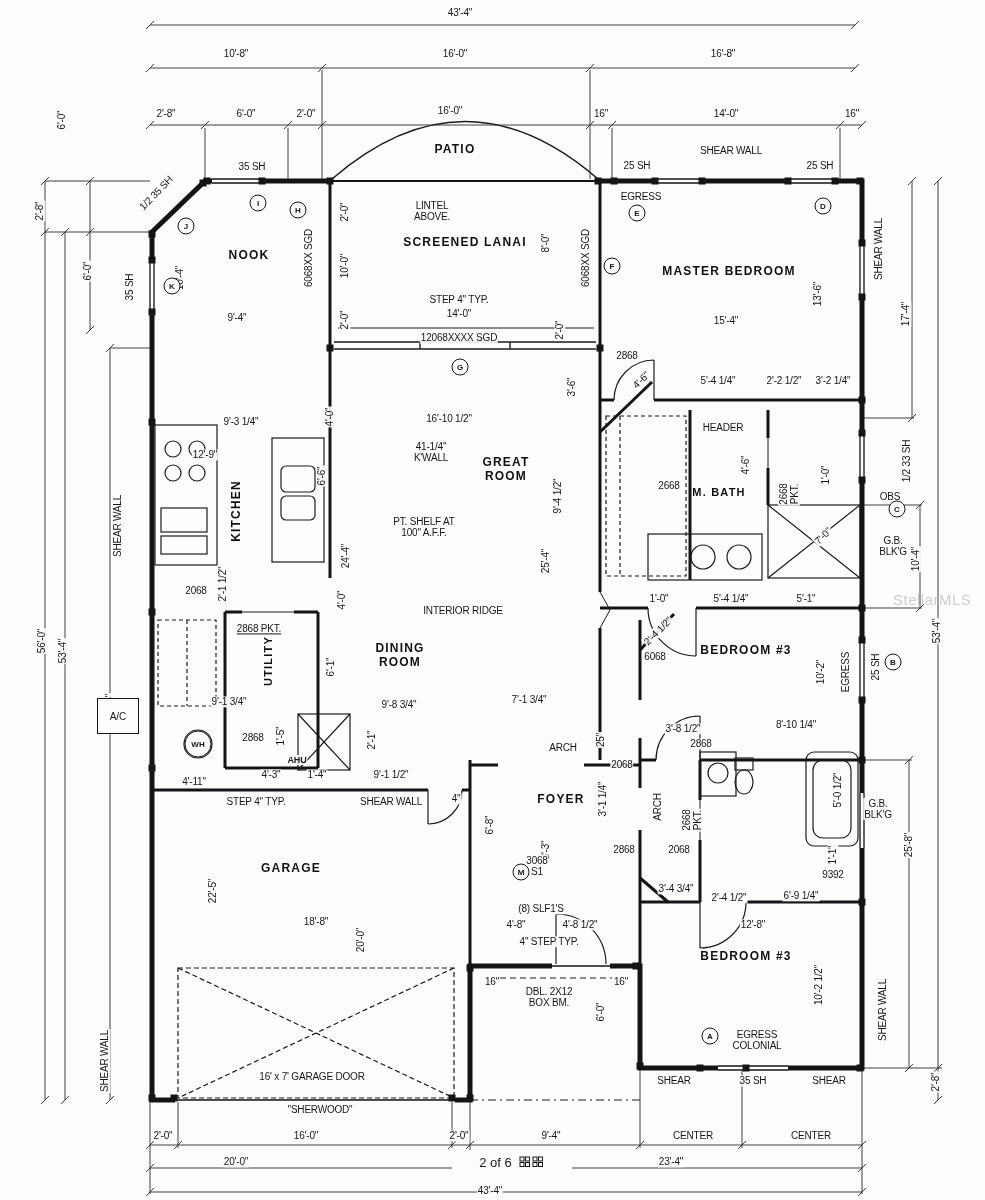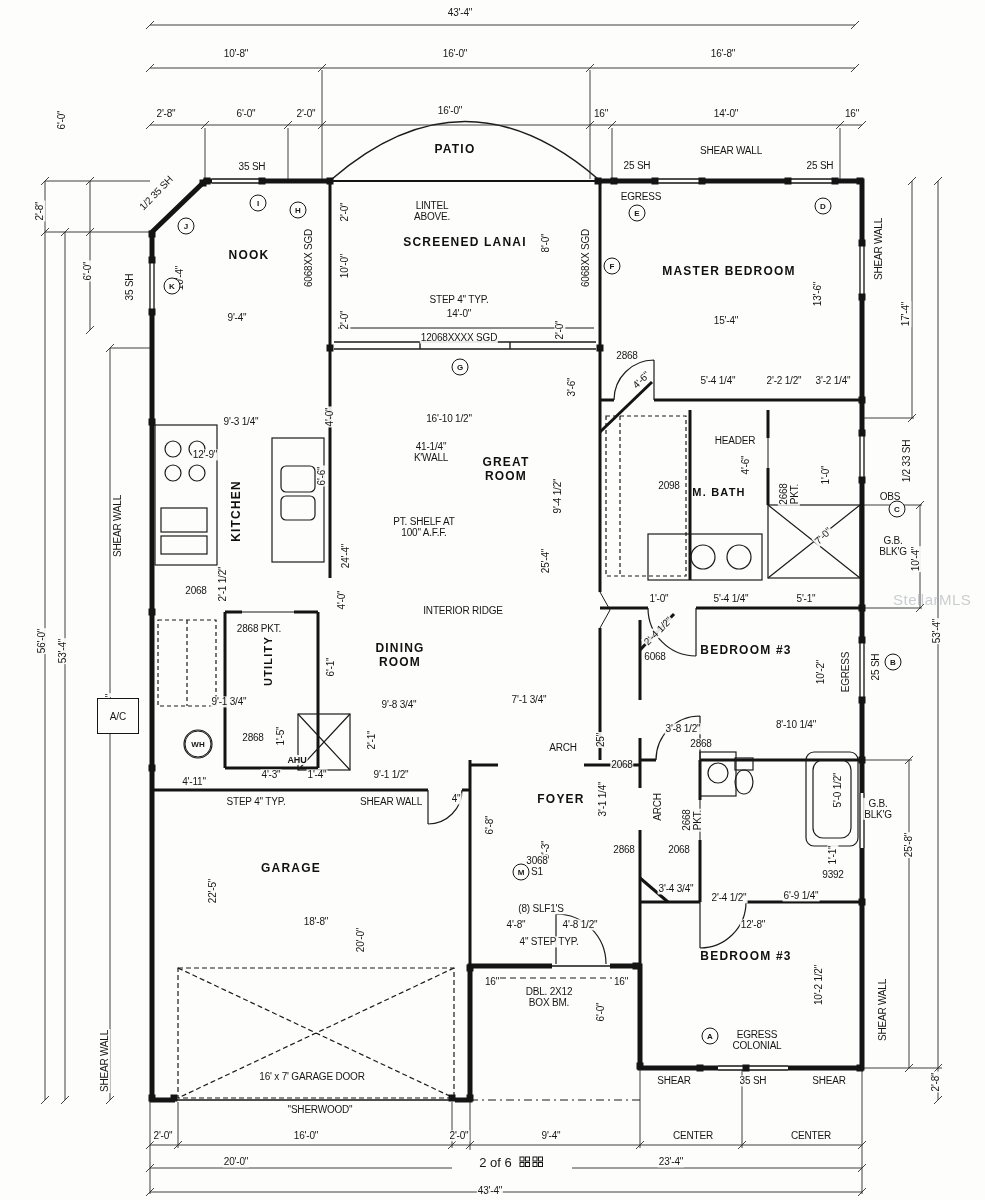--- a/index.html
+++ b/index.html
@@ -232,27 +232,27 @@
       <div class="lbl" style="left: 726px; top: 321px; transform: translate(-50%, -50%) rotate(0deg);">15'-4"</div>
       <div class="lbl" style="left: 906px; top: 314px; transform: translate(-50%, -50%) rotate(-90deg);">17'-4"</div>
       <div class="lbl" style="left: 879px; top: 249px; transform: translate(-50%, -50%) rotate(-90deg);">SHEAR WALL</div>
       <div class="lbl" style="left: 627px; top: 356px; transform: translate(-50%, -50%) rotate(0deg);">2868</div>
       <div class="lbl" style="left: 641px; top: 380px; transform: translate(-50%, -50%) rotate(-45deg);">4'-6"</div>
       <div class="lbl" style="left: 718px; top: 381px; transform: translate(-50%, -50%) rotate(0deg);">5'-4 1/4"</div>
       <div class="lbl" style="left: 784px; top: 381px; transform: translate(-50%, -50%) rotate(0deg);">2'-2 1/2"</div>
       <div class="lbl" style="left: 833px; top: 381px; transform: translate(-50%, -50%) rotate(0deg);">3'-2 1/4"</div>
       <div class="lbl" style="left: 572px; top: 387px; transform: translate(-50%, -50%) rotate(-90deg);">3'-6"</div>
       <div class="lbl" style="left: 449px; top: 419px; transform: translate(-50%, -50%) rotate(0deg);">16'-10 1/2"</div>
-      <div class="lbl" style="left: 723px; top: 441px; transform: translate(-50%, -50%) rotate(0deg); margin-left: 12px;">HEADER</div>
+      <div class="lbl" style="left: 723px; top: 428px; transform: translate(-50%, -50%) rotate(0deg);">HEADER</div>
       <div class="lbl" style="left: 746px; top: 465px; transform: translate(-50%, -50%) rotate(-90deg);">4'-6"</div>
       <div class="lbl" style="left: 241px; top: 422px; transform: translate(-50%, -50%) rotate(0deg);">9'-3 1/4"</div>
       <div class="lbl" style="left: 205px; top: 455px; transform: translate(-50%, -50%) rotate(0deg);">12'-9"</div>
       <div class="lbl" style="left: 431px; top: 452px; transform: translate(-50%, -50%) rotate(0deg);">41-1/4"
 K'WALL</div>
-      <div class="lbl" style="left: 669px; top: 486px; transform: translate(-50%, -50%) rotate(0deg);">2098</div>
+      <div class="lbl" style="left: 669px; top: 486px; transform: translate(-50%, -50%) rotate(0deg);">2668</div>
       <div class="lbl" style="left: 789px; top: 494px; transform: translate(-50%, -50%) rotate(-90deg);">2668
 PKT.</div>
       <div class="lbl" style="left: 826px; top: 475px; transform: translate(-50%, -50%) rotate(-90deg);">1'-0"</div>
       <div class="lbl" style="left: 890px; top: 497px; transform: translate(-50%, -50%) rotate(0deg);">OBS</div>
       <div class="lbl" style="left: 907px; top: 461px; transform: translate(-50%, -50%) rotate(-90deg);">1/2 33 SH</div>
       <div class="lbl" style="left: 823px; top: 536px; transform: translate(-50%, -50%) rotate(-45deg);">7'-0"</div>
       <div class="lbl" style="left: 893px; top: 546px; transform: translate(-50%, -50%) rotate(0deg);">G.B.
 BLK'G</div>
       <div class="lbl" style="left: 916px; top: 559px; transform: translate(-50%, -50%) rotate(-90deg);">10'-4"</div>
       <div class="lbl" style="left: 424px; top: 527px; transform: translate(-50%, -50%) rotate(0deg);">PT. SHELF AT
@@ -265,21 +265,21 @@
       <div class="lbl" style="left: 342px; top: 600px; transform: translate(-50%, -50%) rotate(-90deg);">4'-0"</div>
       <div class="lbl" style="left: 223px; top: 584px; transform: translate(-50%, -50%) rotate(-90deg);">2'-1 1/2"</div>
       <div class="lbl" style="left: 196px; top: 591px; transform: translate(-50%, -50%) rotate(0deg);">2068</div>
       <div class="lbl" style="left: 118px; top: 526px; transform: translate(-50%, -50%) rotate(-90deg);">SHEAR WALL</div>
       <div class="lbl" style="left: 42px; top: 641px; transform: translate(-50%, -50%) rotate(-90deg);">56'-0"</div>
       <div class="lbl" style="left: 63px; top: 651px; transform: translate(-50%, -50%) rotate(-90deg);">53'-4"</div>
       <div class="lbl" style="left: 110px; top: 706px; transform: translate(-50%, -50%) rotate(-90deg);">47'-4"</div>
       <div class="lbl" style="left: 659px; top: 599px; transform: translate(-50%, -50%) rotate(0deg);">1'-0"</div>
       <div class="lbl" style="left: 731px; top: 599px; transform: translate(-50%, -50%) rotate(0deg);">5'-4 1/4"</div>
       <div class="lbl" style="left: 806px; top: 599px; transform: translate(-50%, -50%) rotate(0deg);">5'-1"</div>
-      <div class="lbl" style="left: 259px; top: 629px; transform: translate(-50%, -50%) rotate(0deg);">2868 PKT.</div>
+      <div class="lbl" style="left: 259px; top: 629px; transform: translate(-50%, -50%) rotate(0deg); text-decoration: underline;">2868 PKT.</div>
       <div class="lbl" style="left: 463px; top: 611px; transform: translate(-50%, -50%) rotate(0deg);">INTERIOR RIDGE</div>
       <div class="lbl" style="left: 658px; top: 631px; transform: translate(-50%, -50%) rotate(-45deg);">2'-4 1/2"</div>
       <div class="lbl" style="left: 655px; top: 657px; transform: translate(-50%, -50%) rotate(0deg);">6068</div>
       <div class="lbl" style="left: 331px; top: 667px; transform: translate(-50%, -50%) rotate(-90deg);">6'-1"</div>
       <div class="lbl" style="left: 821px; top: 672px; transform: translate(-50%, -50%) rotate(-90deg);">10'-2"</div>
       <div class="lbl" style="left: 846px; top: 672px; transform: translate(-50%, -50%) rotate(-90deg);">EGRESS</div>
       <div class="lbl" style="left: 876px; top: 667px; transform: translate(-50%, -50%) rotate(-90deg);">25 SH</div>
       <div class="lbl" style="left: 937px; top: 631px; transform: translate(-50%, -50%) rotate(-90deg);">53'-4"</div>
       <div class="lbl" style="left: 229px; top: 702px; transform: translate(-50%, -50%) rotate(0deg);">9'-1 3/4"</div>
       <div class="lbl" style="left: 253px; top: 738px; transform: translate(-50%, -50%) rotate(0deg);">2868</div>

